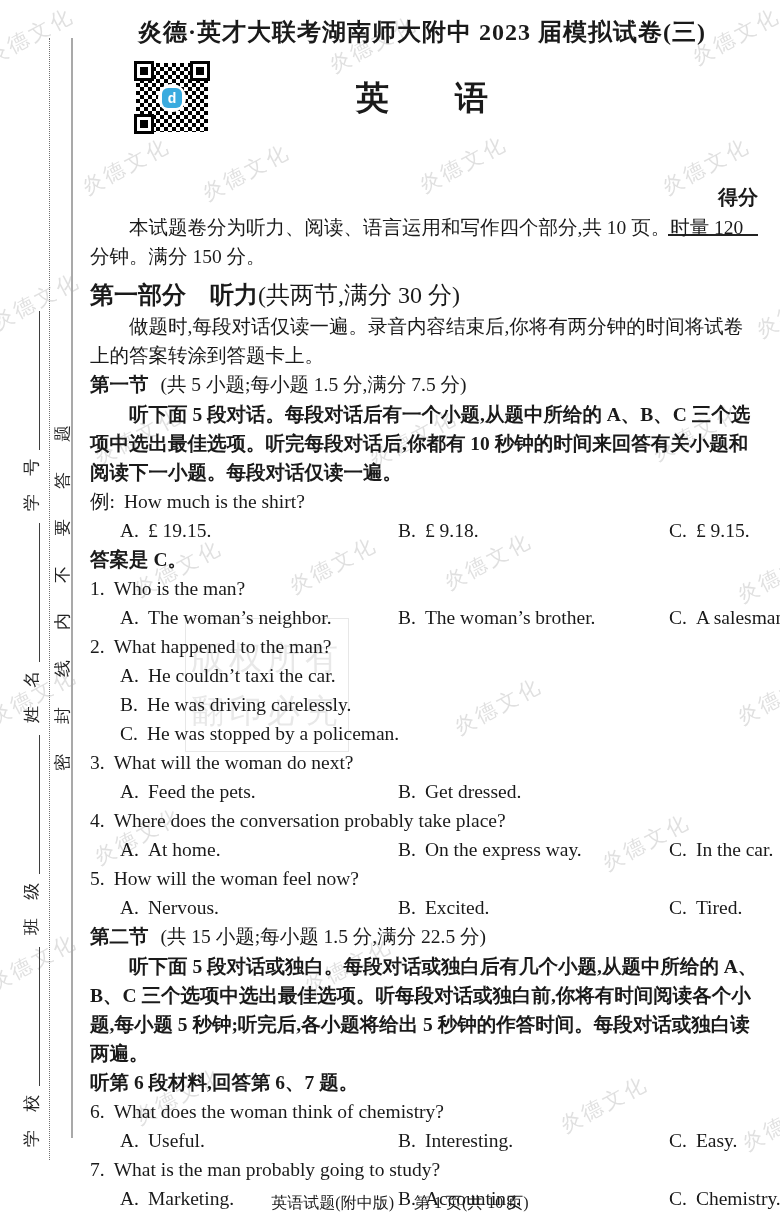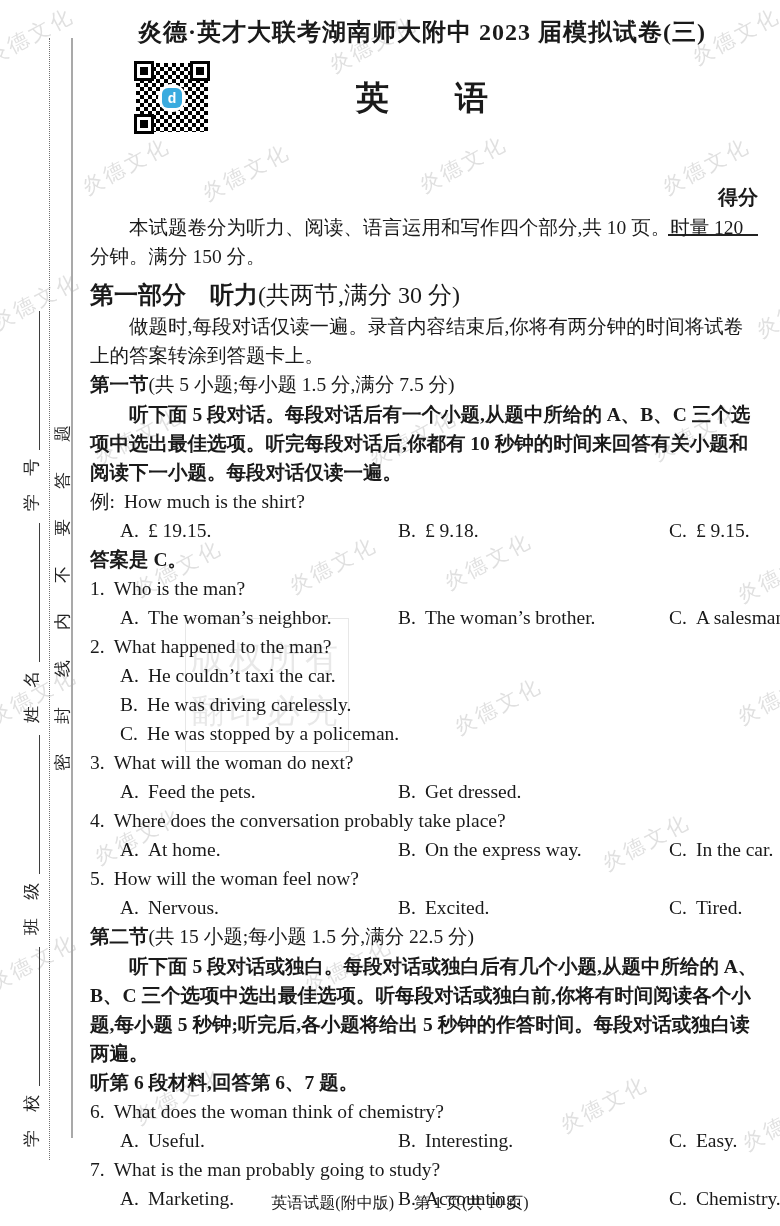--- a/index.html
+++ b/index.html
@@ -50,21 +50,21 @@
   .score-line{display:inline-block;width:90px;height:23px;border-bottom:2px solid #222;}
 
   
   .content{position:absolute;left:90px;top:213px;width:668px;font-size:19.5px;line-height:29px;}
   .para{margin:0;font-weight:bold;}
   .indent{text-indent:2em;}
   .bold{font-weight:normal;}
   .part-heading{margin-top:9px;margin-bottom:2px;font-size:24px;line-height:30px;}
   .hb{font-weight:bold;}
   .hgap{display:inline-block;width:1em;}
-  .sec-meta{}
+  .sec-meta{margin-left:12px;}
   .section-heading{line-height:30px;}
   .q-line{line-height:29px;}
   .q-num{}
   .q-text{margin-left:9px;}
   .opts-row{display:grid;grid-template-columns:245px 238px 1fr;padding-left:30px;line-height:29px;gap:33px;}
   .opts-stack{padding-left:30px;line-height:29px;}
   .opts-stack .opt{display:block;}
   .opt{white-space:nowrap;}
   .opt-text{margin-left:9px;}
 

